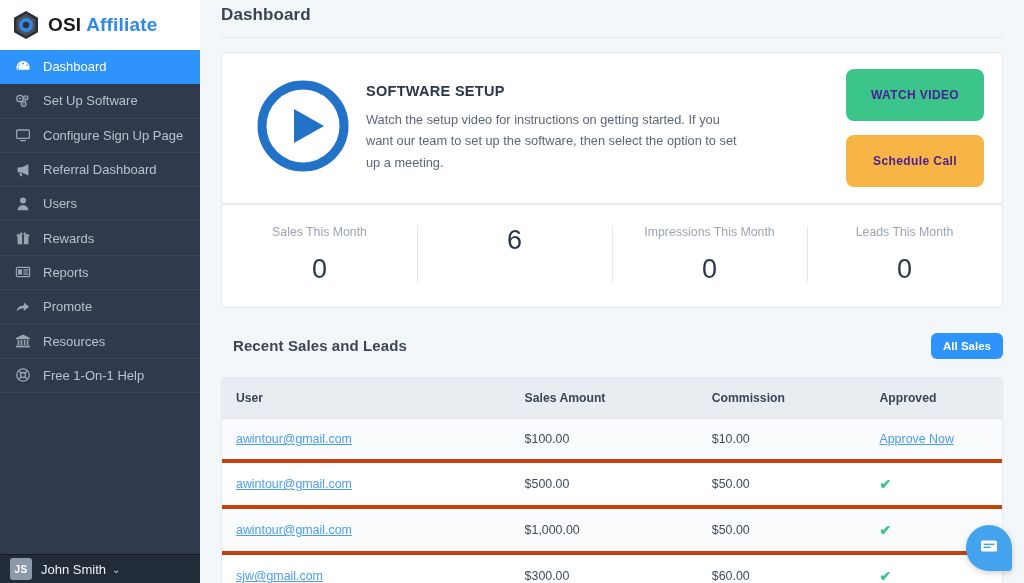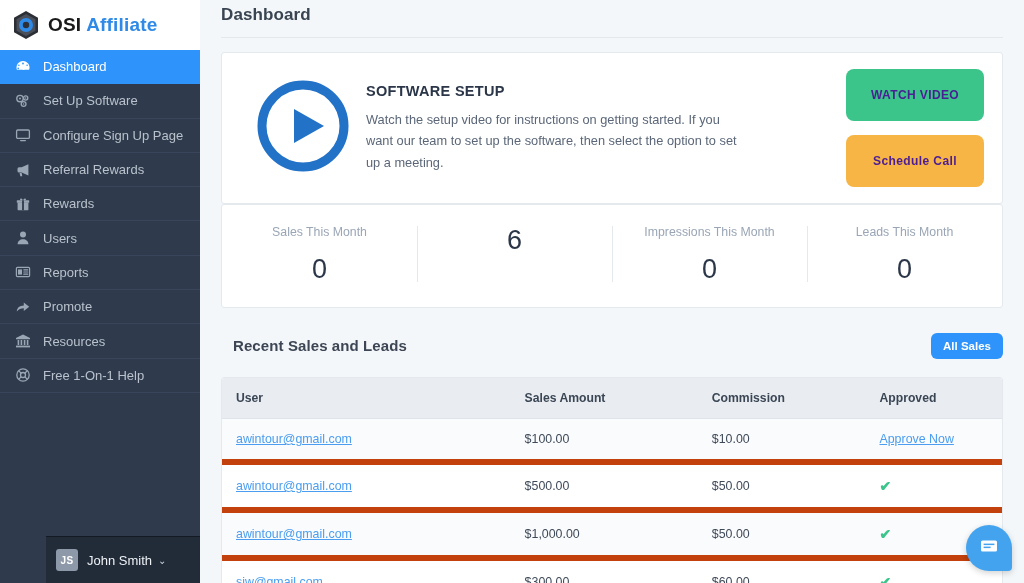--- a/index.html
+++ b/index.html
@@ -39,25 +39,24 @@
   .nav-item .ico {
     width: 17px; height: 16px; flex: 0 0 17px;
     display: flex; align-items: center; justify-content: center;
     color: #9aa6b4;
   }
   .nav-item.active { background: #2e93fa; color: #ffffff; border-bottom-color: #2e93fa; }
   .nav-item.active .ico { color: #ffffff; }
   .nav-item svg { display: block; }
 
   .user-bar {
-    height: 47px; background: #222b38;
+    height: 29px; background: #222b38;
     display: flex; align-items: center; gap: 9px; padding: 0 10px;
     border-top: 1px solid #131a23;
     cursor: pointer;
-    margin-left: 46px;
   }
   .avatar {
     width: 22px; height: 22px; border-radius: 3px;
     background: #8d99a8; color: #ffffff;
     font-size: 10px; font-weight: bold;
     display: flex; align-items: center; justify-content: center;
     letter-spacing: .5px;
   }
   .user-name { color: #eef2f6; font-size: 13px; }
   .caret { color: #cbd3dc; font-size: 10px; margin-left: -3px; }
@@ -115,21 +114,21 @@
     font-family: "Liberation Sans", sans-serif;
   }
   table { width: 100%; border-collapse: collapse; table-layout: fixed; }
   thead th {
     background: #e9edf1; color: #3b4655; text-align: left;
     font-size: 12.2px; font-weight: bold; padding: 13px 0 13px 14px;
     border-bottom: 1px solid #dfe4ea;
   }
   tbody td {
     font-size: 12.4px; color: #3f4a59; padding: 13px 0 13px 14px;
-    border-bottom: 6px solid #c2410c; height: 36px;
+    border-bottom: 4px solid #c2410c; height: 36px;
   }
   tbody tr:nth-child(odd) td { background: #fafbfc; }
   tbody tr:nth-child(even) td { background: #ffffff; }
   .lnk { color: #4a9df0; text-decoration: underline; cursor: pointer; }
   .check { color: #3bc58a; font-size: 14px; font-weight: bold; }
   .col-user { width: 37%; }
   .col-amount { width: 24%; }
   .col-comm { width: 21.5%; }
   .col-appr { width: 17.5%; }
 
@@ -201,44 +200,44 @@
         <span>Configure Sign Up Page</span>
       </div>
 
       <div class="nav-item">
         <span class="ico">
           <svg width="16" height="16" viewBox="0 0 16 16" fill="currentColor">
             <path d="M13.4 2.2v11.4L6.6 10.6H4.1A1.6 1.6 0 0 1 2.5 9V6.8a1.6 1.6 0 0 1 1.6-1.6h2.5l6.8-3z"></path>
             <path d="M4.6 11.1l.7 3.2h2l-.6-3.2z"></path>
           </svg>
         </span>
-        <span>Referral Rewards</span>
+        <span>Referral Dashboard</span>
+      </div>
+
+      <div class="nav-item">
+        <span class="ico">
+          <svg width="16" height="16" viewBox="0 0 16 16" fill="currentColor">
+            <circle cx="8" cy="4.6" r="3"></circle>
+            <path d="M2.6 14.2c0-3 2.4-5 5.4-5s5.4 2 5.4 5z"></path>
+          </svg>
+        </span>
+        <span>Users</span>
       </div>
 
       <div class="nav-item">
         <span class="ico">
           <svg width="16" height="16" viewBox="0 0 16 16" fill="currentColor">
             <rect x="2.6" y="6.4" width="10.8" height="7.8" rx=".6"></rect>
             <rect x="1.8" y="4.2" width="12.4" height="2.6" rx=".5"></rect>
             <rect x="7.1" y="2" width="1.8" height="12.2" fill="#2f3b4c"></rect>
             <path d="M8 4.2C7 2.4 5.2 2.2 5 3.3c-.2 1 1.5 1.2 3 .9z"></path>
             <path d="M8 4.2c1-1.8 2.8-2 3-.9.2 1-1.5 1.2-3 .9z"></path>
           </svg>
         </span>
         <span>Rewards</span>
-      </div>
-
-      <div class="nav-item">
-        <span class="ico">
-          <svg width="16" height="16" viewBox="0 0 16 16" fill="currentColor">
-            <circle cx="8" cy="4.6" r="3"></circle>
-            <path d="M2.6 14.2c0-3 2.4-5 5.4-5s5.4 2 5.4 5z"></path>
-          </svg>
-        </span>
-        <span>Users</span>
       </div>
 
       <div class="nav-item">
         <span class="ico">
           <svg width="16" height="16" viewBox="0 0 16 16" fill="none" stroke="currentColor" stroke-width="1.2">
             <rect x="1.4" y="3.4" width="13.2" height="9.2" rx="1"></rect>
             <rect x="3" y="5.4" width="4" height="5.2" fill="currentColor" stroke="none"></rect>
             <path d="M8.8 5.8h4M8.8 8h4M8.8 10.2h4" stroke-linecap="round"></path>
           </svg>
         </span>

